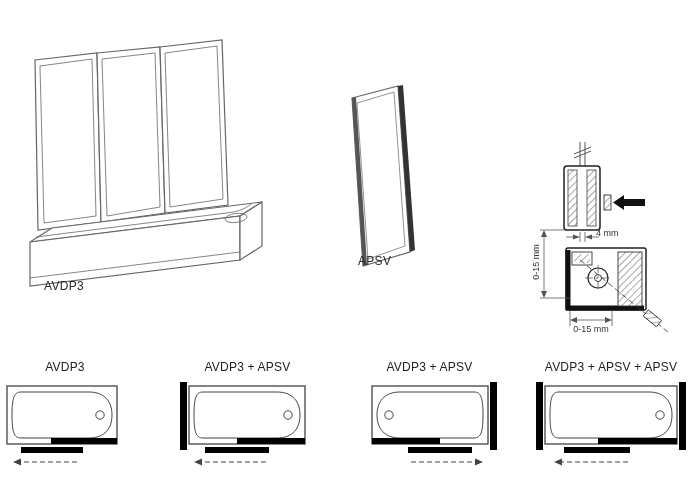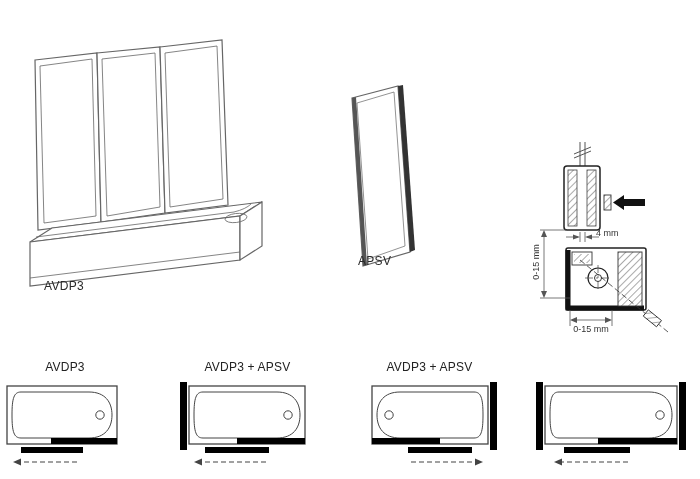--- a/index.html
+++ b/index.html
@@ -165,20 +165,21 @@
       </g>
       <rect x="57" y="56" width="68" height="6" fill="#000"></rect>
       <rect x="25" y="65" width="64" height="6" fill="#000"></rect>
       <g>
         <line x1="86" y1="80" x2="22" y2="80" stroke="#444" stroke-width="1.2" stroke-dasharray="5 3"></line>
         <polygon points="14,80 22,76.5 22,83.5" fill="#444"></polygon>
       </g>
     </g>
   </svg>
 
+  <div class="cfg-title" style="left:536px;width:150px;">AVDP3 + APSV + APSV</div>
   <svg class="abs" style="left:536px;top:382px;" width="150" height="92" viewBox="0 0 150 92">
     <rect x="0" y="0" width="7" height="68" fill="#000"></rect>
     <rect x="143" y="0" width="7" height="68" fill="#000"></rect>
     <g>
       <rect x="9" y="4" width="132" height="58" fill="#fff" stroke="#444" stroke-width="1.3"></rect>
       <path d="M 23,10 L 113,10 C 129,10 136,20 136,33 C 136,46 129,56 113,56 L 23,56 C 16,56 14,50 14,33 C 14,16 16,10 23,10 Z" fill="none" stroke="#444" stroke-width="1"></path>
       <circle cx="124" cy="33" r="4.2" fill="none" stroke="#444" stroke-width="1"></circle>
     </g>
     <rect x="62" y="56" width="79" height="6" fill="#000"></rect>
     <rect x="28" y="65" width="66" height="6" fill="#000"></rect>

